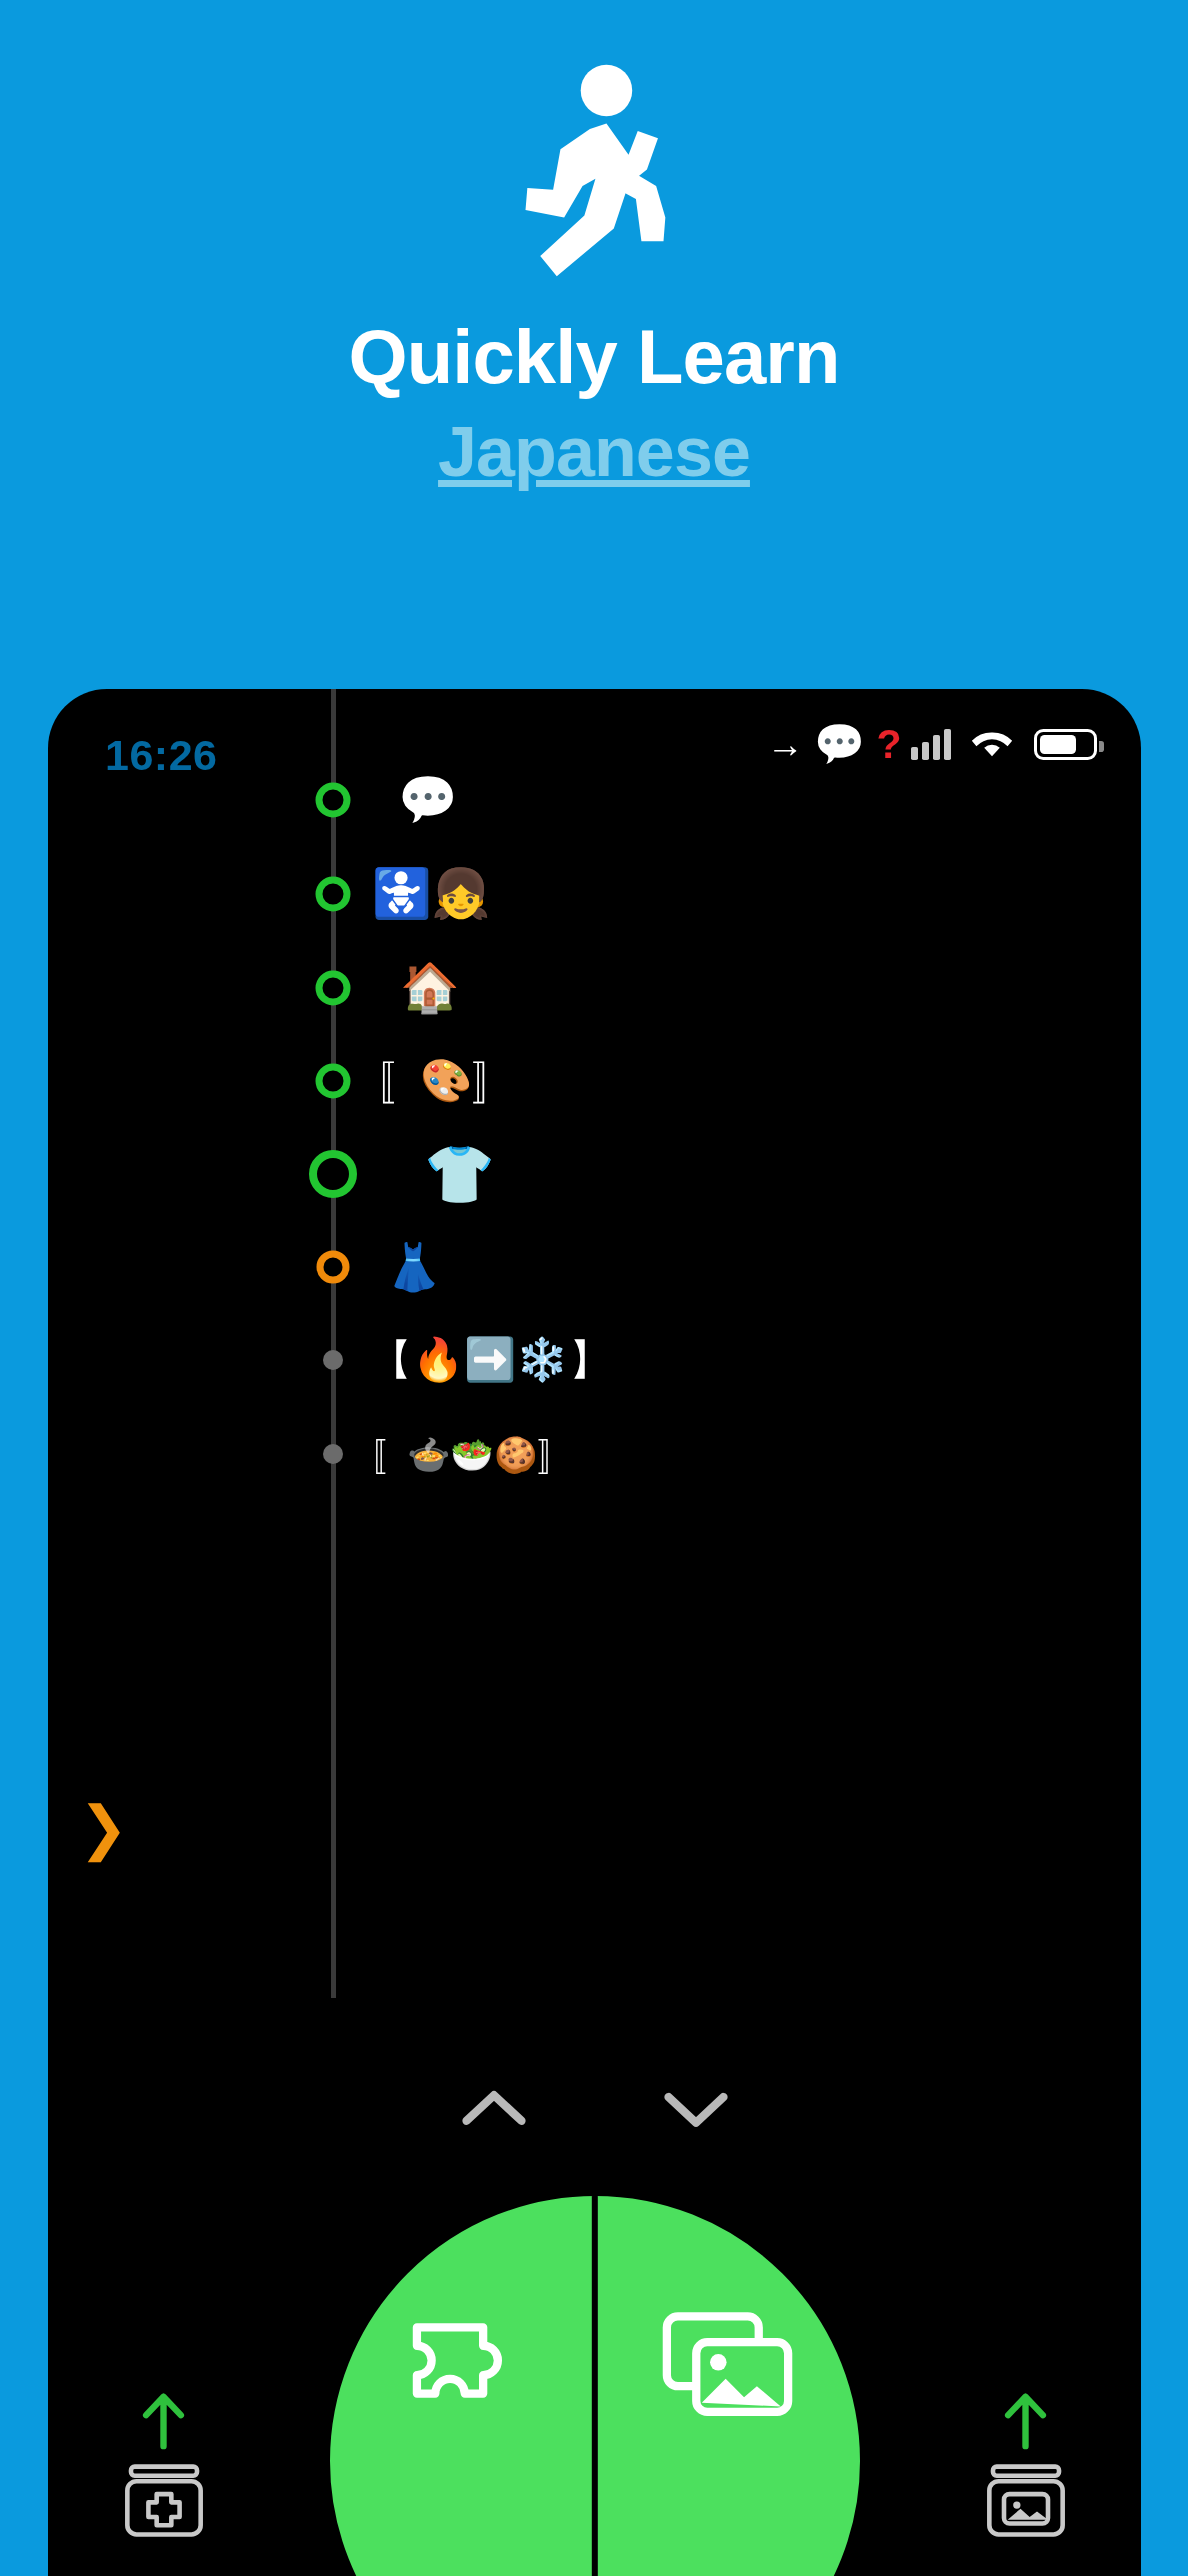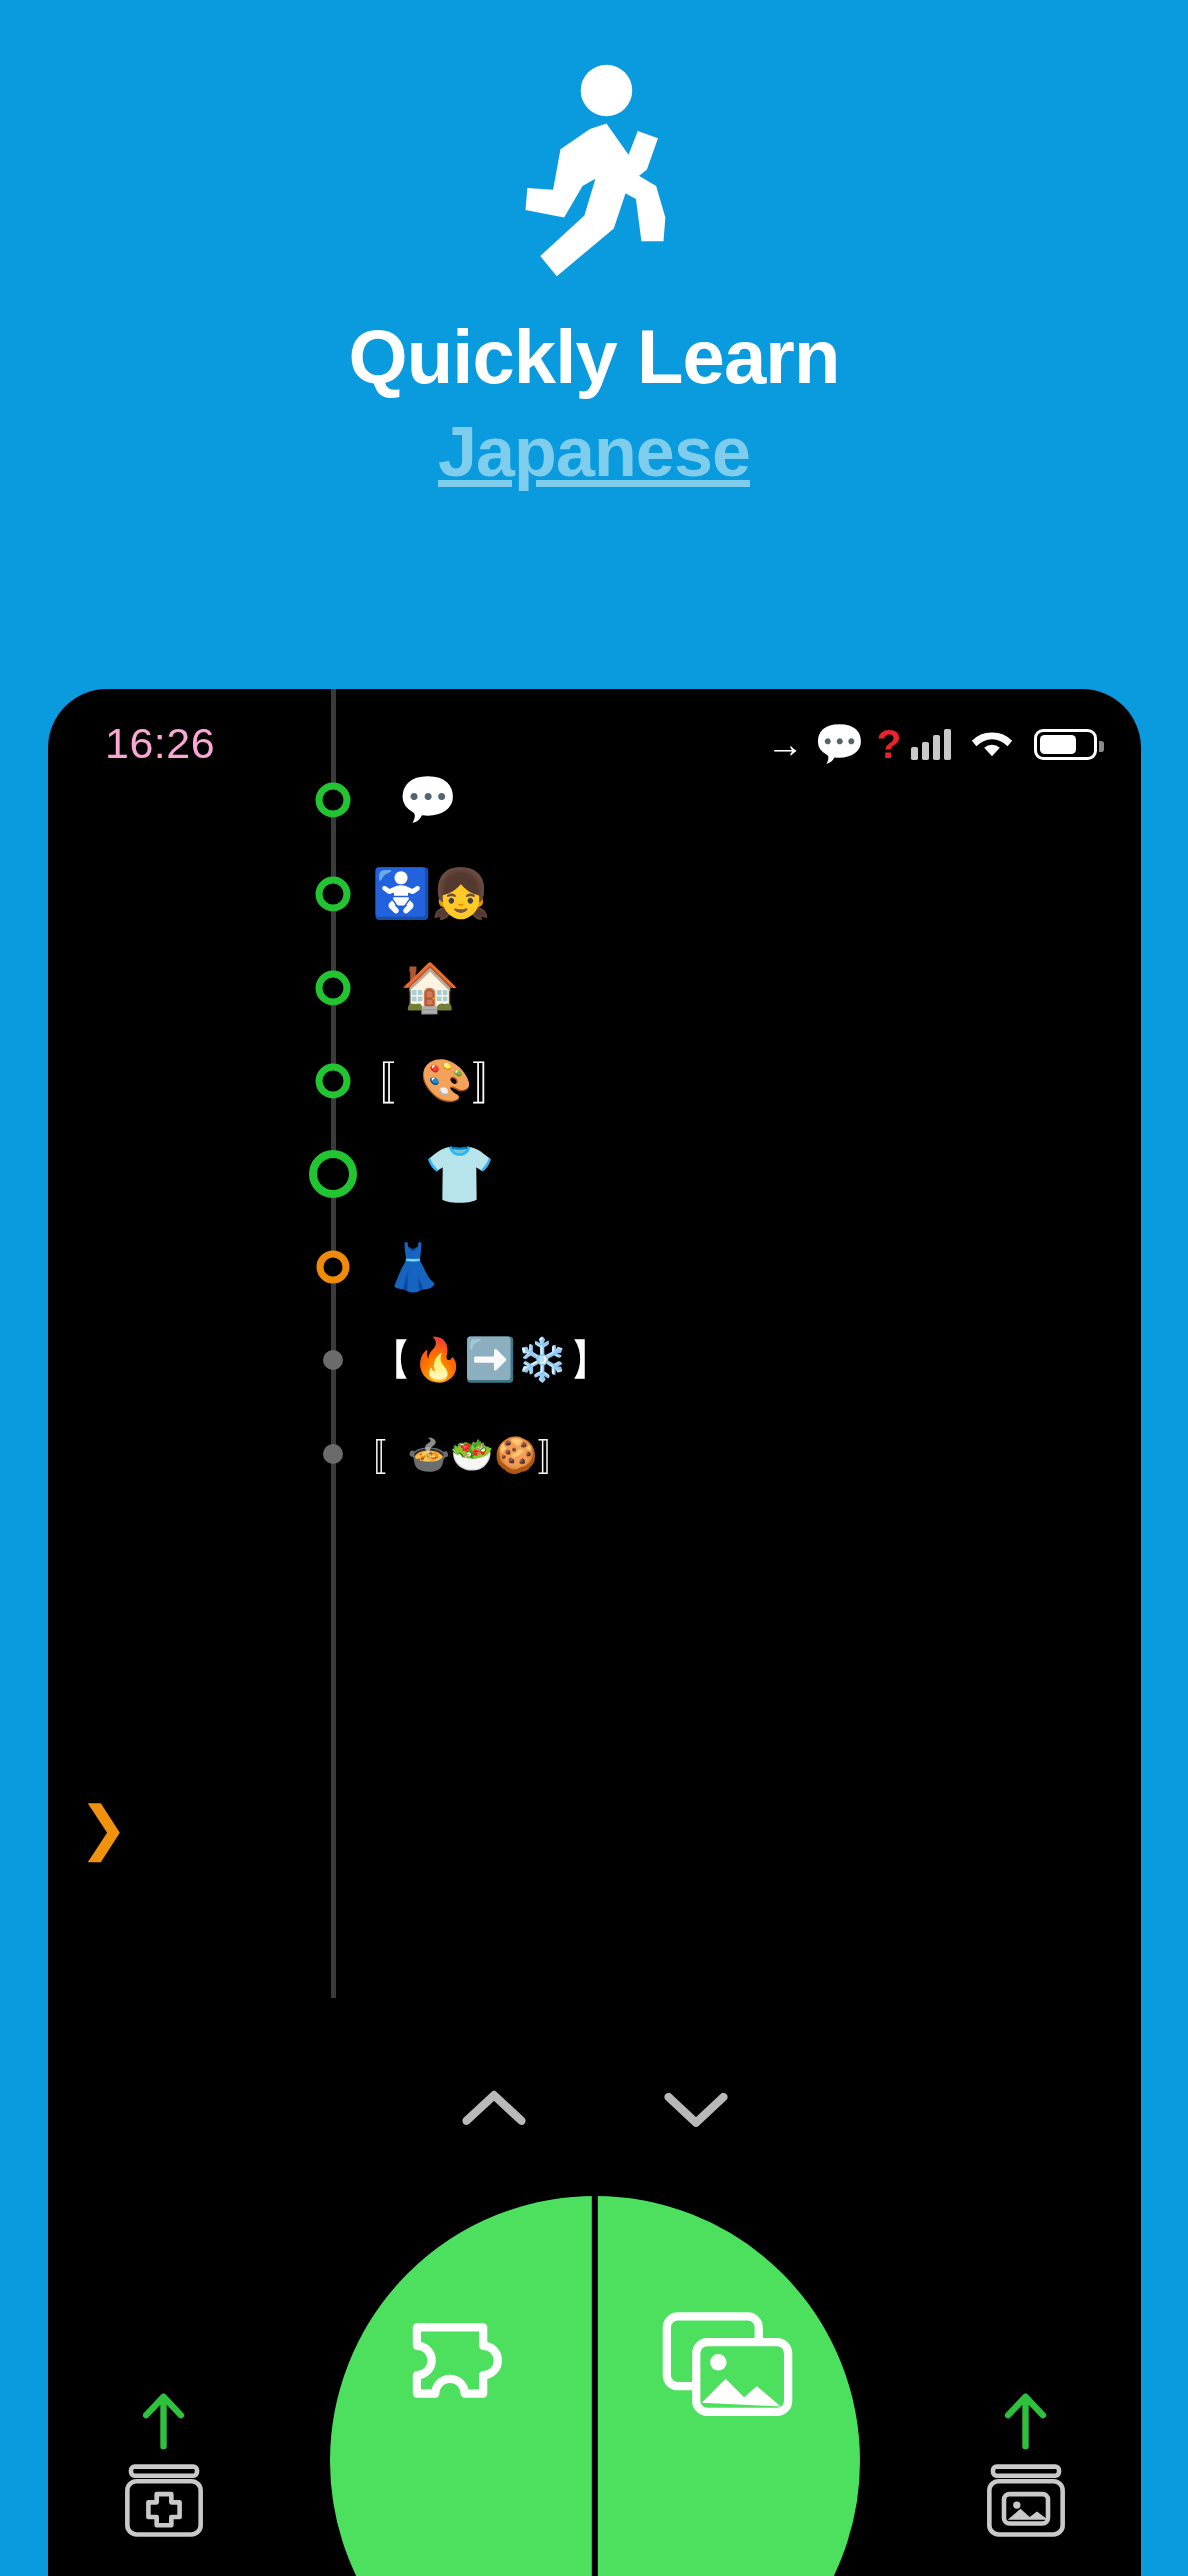--- a/index.html
+++ b/index.html
@@ -69,24 +69,24 @@
     width: 100%;
     height: 111px;
     display: flex;
     align-items: center;
     z-index: 5;
     pointer-events: none;
   }
   .status-time {
     position: absolute;
     left: 57px;
-    top: 30px;
-    color: #f9a8d4;
+    top: 42px;
+    color: #0369a1;
     font-size: 43px;
-    font-weight: normal;
+    font-weight: bold;
     letter-spacing: 0.5px;
   }
   .status-right {
     position: absolute;
     right: 44px;
     top: 35px;
     display: flex;
     align-items: center;
     gap: 11px;
   }

